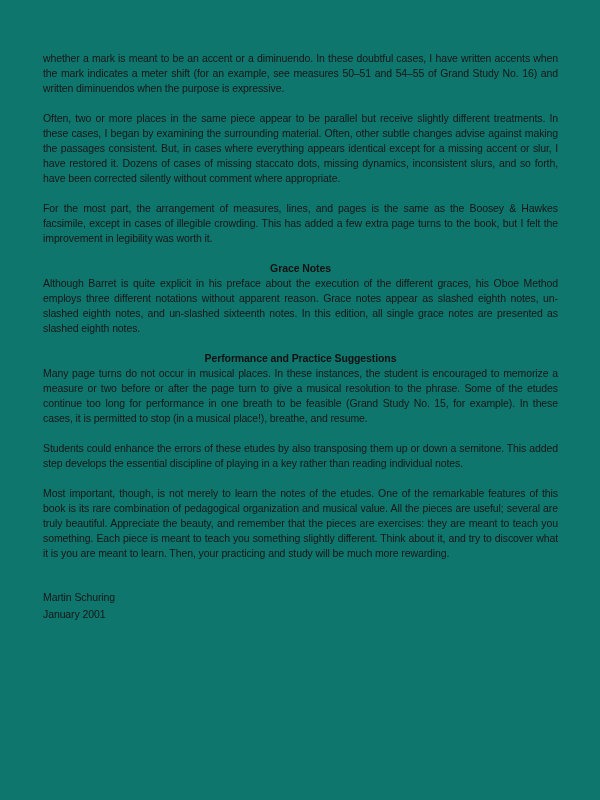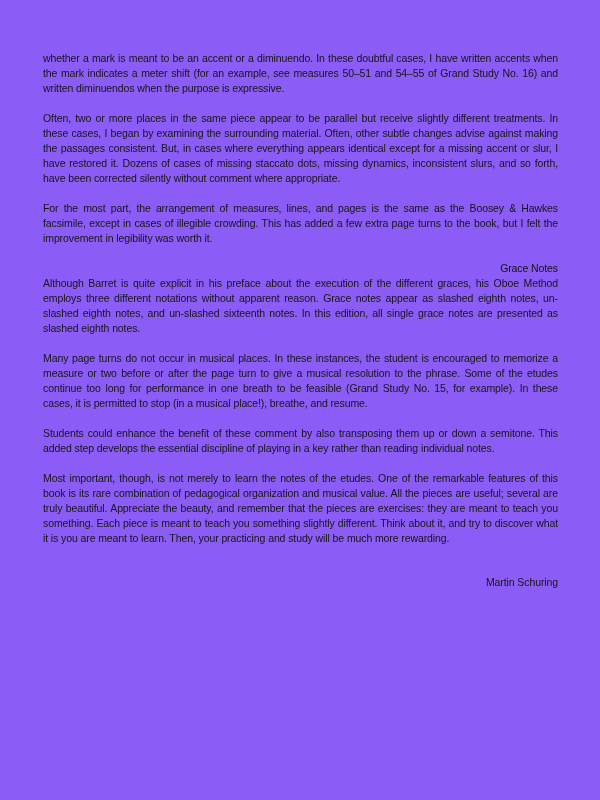--- a/index.html
+++ b/index.html
@@ -4,72 +4,74 @@
 <style>
   html, body {
     margin: 0;
     padding: 0;
     background: #ffffff;
   }
   .page {
     position: relative;
     width: 600px;
     height: 800px;
-    background: #8b5cf6;
+    background: #0f766e;
     overflow: hidden;
     box-sizing: border-box;
     padding: 51px 42px 0 43px;
     font-family: "Liberation Sans", "DejaVu Sans", sans-serif;
     font-size: 10.5px;
     line-height: 15px;
     letter-spacing: -0.1px;
     color: #161616;
     -webkit-font-smoothing: antialiased;
   }
   .page p {
     margin: 0 0 15px 0;
     text-align: justify;
     text-justify: inter-word;
   }
   .page h2 {
     margin: 0;
     padding: 0;
     font-size: 10.5px;
     line-height: 15px;
-    font-weight: 400;
-    text-align: right;
+    font-weight: 700;
+    text-align: center;
     color: #111111;
   }
   .signature {
     margin-top: 28px;
     line-height: 16.5px;
-    text-align: right;
+    text-align: left;
   }
   .italic { }
 </style>
 </head>
 <body>
 
 <div class="page">
 
   <p>whether a mark is meant to be an accent or a diminuendo. In these doubtful cases, I have written accents when the mark indicates a meter shift (for an example, see measures 50–51 and 54–55 of Grand Study No. 16) and written diminuendos when the purpose is expressive.</p>
 
   <p>Often, two or more places in the same piece appear to be parallel but receive slightly different treatments. In these cases, I began by examining the surrounding material. Often, other subtle changes advise against making the passages consistent. But, in cases where everything appears identical except for a missing accent or slur, I have restored it. Dozens of cases of missing staccato dots, missing dynamics, inconsistent slurs, and so forth, have been corrected silently without comment where appropriate.</p>
 
   <p>For the most part, the arrangement of measures, lines, and pages is the same as the Boosey &amp; Hawkes facsimile, except in cases of illegible crowding. This has added a few extra page turns to the book, but I felt the improvement in legibility was worth it.</p>
 
   <h2>Grace Notes</h2>
 
   <p><span>Although Barret is quite explicit in his preface about the execution of the different graces, his </span><span class="italic">Oboe Method</span><span> employs three different notations without apparent reason. Grace notes appear as slashed eighth notes, un-slashed eighth notes, and un-slashed sixteenth notes. In this edition, all single grace notes are presented as slashed eighth notes.</span></p>
 
+  <h2>Performance and Practice Suggestions</h2>
 
   <p>Many page turns do not occur in musical places. In these instances, the student is encouraged to memorize a measure or two before or after the page turn to give a musical resolution to the phrase. Some of the etudes continue too long for performance in one breath to be feasible (Grand Study No. 15, for example). In these cases, it is permitted to stop (in a musical place!), breathe, and resume.</p>
 
-  <p>Students could enhance the benefit of these comment by also transposing them up or down a semitone. This added step develops the essential discipline of playing in a key rather than reading individual notes.</p>
+  <p>Students could enhance the errors of these etudes by also transposing them up or down a semitone. This added step develops the essential discipline of playing in a key rather than reading individual notes.</p>
 
   <p>Most important, though, is not merely to learn the notes of the etudes. One of the remarkable features of this book is its rare combination of pedagogical organization and musical value. All the pieces are useful; several are truly beautiful. Appreciate the beauty, and remember that the pieces are exercises: they are meant to teach you something. Each piece is meant to teach you something slightly different. Think about it, and try to discover what it is you are meant to learn. Then, your practicing and study will be much more rewarding.</p>
 
 
   <div class="signature">
     <div>Martin Schuring</div>
+    <div>January 2001</div>
   </div>
 
 </div>
 
 </body></html>

